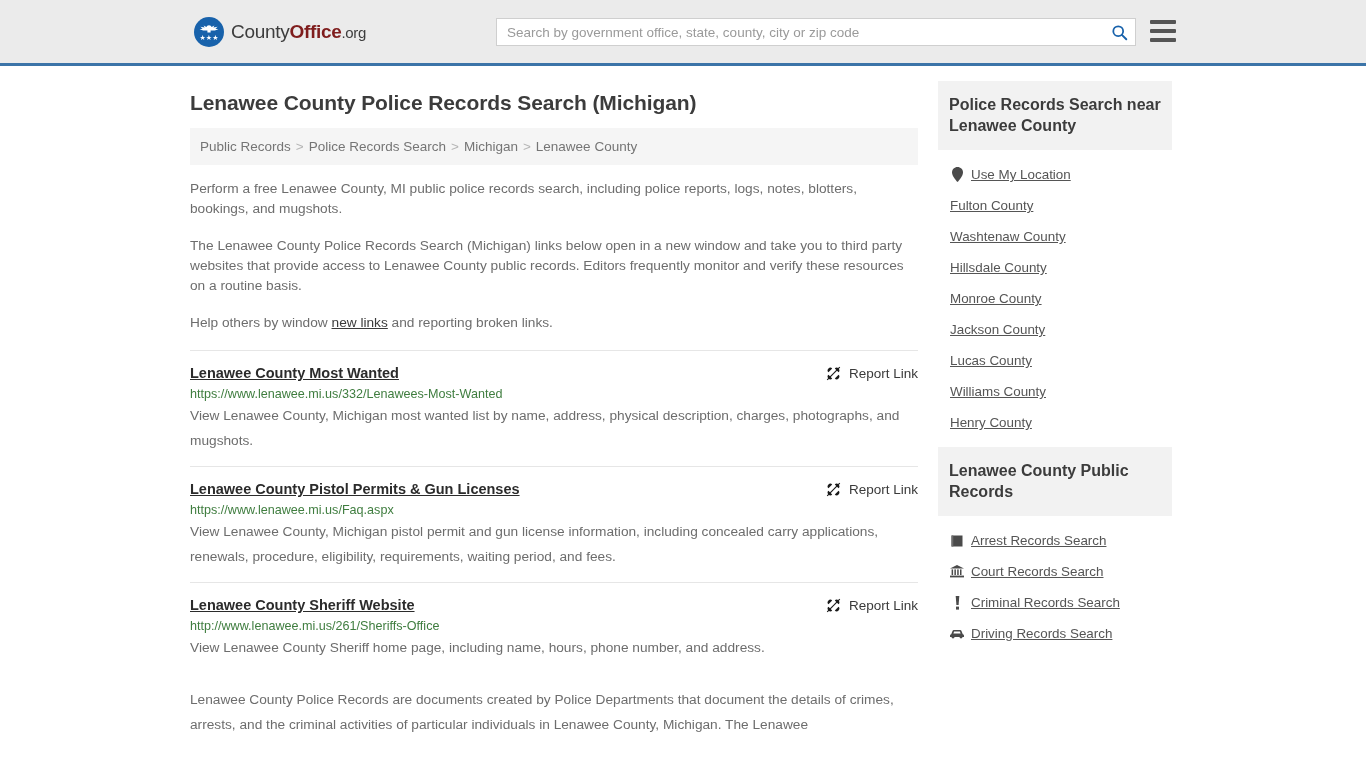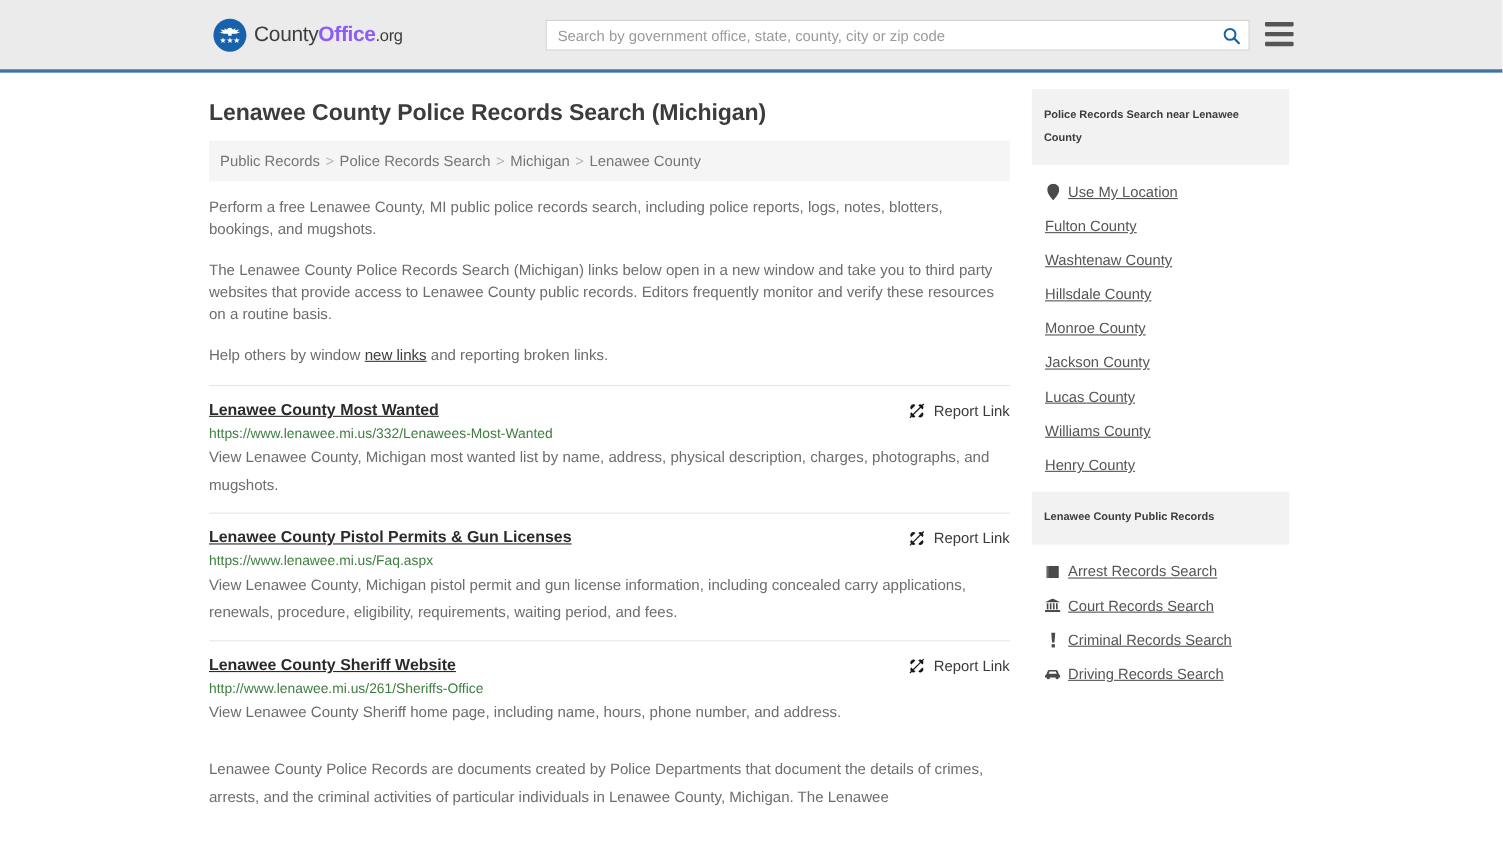--- a/index.html
+++ b/index.html
@@ -53,21 +53,21 @@
     color: #ffffff;
     font-size: 7px;
     line-height: 7px;
   }
   .brand-text {
     font-size: 19px;
     letter-spacing: -0.3px;
     white-space: nowrap;
   }
   .brand-text .b-county { color: #3d3d3d; }
-  .brand-text .b-office { color: #8b5cf6; font-weight: bold; }
+  .brand-text .b-office { color: #7f1d1d; font-weight: bold; }
   .brand-text .b-org { color: #3d3d3d; font-size: 15px; }
 
   .search-wrap {
     position: absolute;
     left: 496px;
     top: 18px;
     width: 640px;
     height: 28px;
     background: #ffffff;
     border: 1px solid #cfcfcf;
@@ -211,21 +211,21 @@
     color: #6d6d6d;
     line-height: 25px;
     margin: 14px 0 0 0;
   }
 
   
   .side-panel { margin-bottom: 9px; }
   .side-panel-head {
     background: #f2f2f2;
     padding: 13px 11px 14px 11px;
-    font-size: 10px;
+    font-size: 16px;
     font-weight: bold;
     color: #3c3c3c;
     line-height: 21px;
   }
   .side-list {
     list-style: none;
     margin: 0;
     padding: 9px 0 0 0;
   }
   .side-list li {

